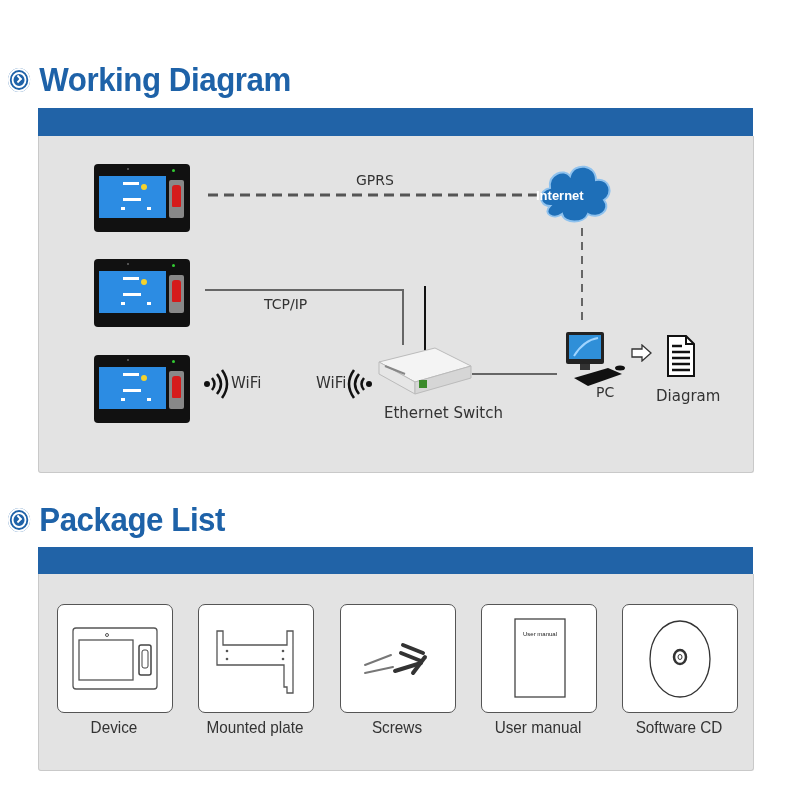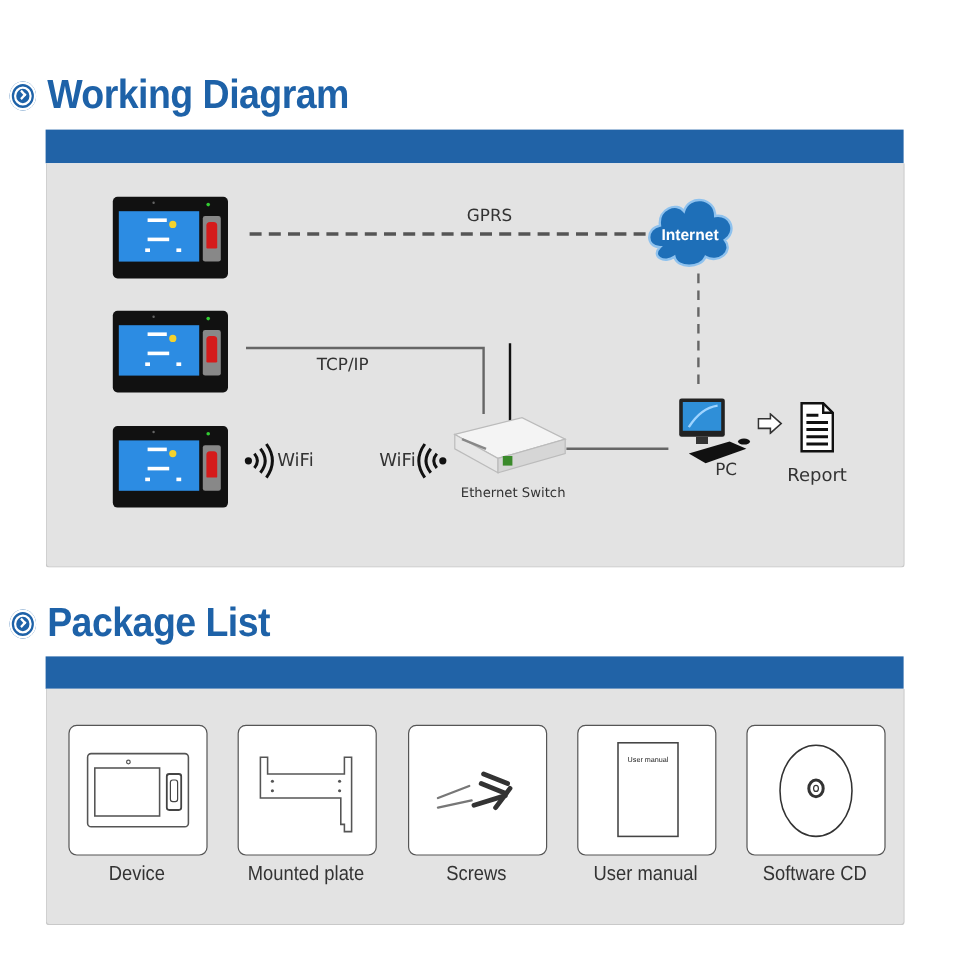--- a/index.html
+++ b/index.html
@@ -68,21 +68,21 @@
     <div class="led"></div>
   <div class="scr">
       <div class="t"></div>
       <div class="s"></div>
       <div class="b"></div>
       <div class="i"></div>
     </div>
   <div class="fp"></div>
 </div>
 
-<div class="lbl" style="left:356px;top:172px;margin-left:33px;">GPRS</div>
+<div class="lbl" style="left:356px;top:172px;">GPRS</div>
 <div class="lbl" style="left:264px;top:296px;">TCP/IP</div>
 
 <svg style="position:absolute;left:202px;top:368px;" width="28" height="32">
   <circle cx="5" cy="16" r="3" fill="#111"></circle>
   <path d="M10 10 Q15 16 10 22" stroke="#111" stroke-width="2.5" fill="none"></path>
   <path d="M15 6 Q23 16 15 26" stroke="#111" stroke-width="2.5" fill="none"></path>
   <path d="M20 2 Q30 16 20 30" stroke="#111" stroke-width="2.5" fill="none"></path>
 </svg>
 <div class="lbl" style="left:231px;top:374px;font-size:15px;">WiFi</div>
 
@@ -95,29 +95,29 @@
 </svg>
 
 <svg style="position:absolute;left:375px;top:284px;" width="100" height="120">
   <line x1="50" y1="2" x2="50" y2="70" stroke="#111" stroke-width="2"></line>
   <polygon points="4,78 60,64 96,82 40,98" fill="#f4f4f4" stroke="#bbb"></polygon>
   <polygon points="4,78 40,98 40,110 4,90" fill="#e6e6e6" stroke="#bbb"></polygon>
   <polygon points="40,98 96,82 96,94 40,110" fill="#d6d6d6" stroke="#bbb"></polygon>
   <rect x="44" y="96" width="8" height="8" fill="#3a8a2a"></rect>
   <line x1="10" y1="82" x2="30" y2="90" stroke="#888" stroke-width="2"></line>
 </svg>
-<div class="lbl" style="left:384px;top:404px;font-size:11px;">Ethernet Switch</div>
+<div class="lbl" style="left:384px;top:404px;font-size:15px;">Ethernet Switch</div>
 
 <div style="position:absolute;left:536px;top:160px;width:78px;height:66px;">
   <svg width="78" height="66" style="position:absolute;left:0;top:0;">
     <g fill="#1e6fb8" stroke="#8fc2ee" stroke-width="2">
       <path d="M14 46 C2 46 2 30 14 28 C12 14 28 8 34 16 C38 2 60 4 60 20 C74 18 78 34 68 40 C76 50 62 60 52 54 C48 64 28 64 26 54 C18 60 6 54 14 46 Z"></path>
     </g>
   </svg>
-  <div style="position:absolute;left:0;top:28px;width:78px;text-align:center;color:#fff;font-weight:bold;font-size:13px;">Internet</div>
+  <div style="position:absolute;left:0;top:28px;width:78px;text-align:left;color:#fff;font-weight:bold;font-size:13px;">Internet</div>
 </div>
 
 <svg style="position:absolute;left:560px;top:328px;" width="72" height="68">
   <rect x="6" y="4" width="38" height="32" fill="#222" rx="2"></rect>
   <rect x="9" y="7" width="32" height="24" fill="#2f8fd8"></rect>
   <path d="M14 28 Q24 12 38 10" stroke="#9fd4ff" stroke-width="2" fill="none"></path>
   <rect x="20" y="36" width="10" height="6" fill="#333"></rect>
   <polygon points="14,50 48,40 62,46 28,58" fill="#111"></polygon>
   <ellipse cx="60" cy="40" rx="5" ry="2.5" fill="#111"></ellipse>
 </svg>
@@ -131,21 +131,21 @@
   <path d="M2 2 L20 2 L28 10 L28 42 L2 42 Z" fill="#fff" stroke="#111" stroke-width="2"></path>
   <path d="M20 2 L20 10 L28 10" fill="none" stroke="#111" stroke-width="2"></path>
   <g stroke="#111" stroke-width="2.5">
       <line x1="6" y1="12" x2="16" y2="12"></line>
       <line x1="6" y1="18" x2="24" y2="18"></line>
       <line x1="6" y1="24" x2="24" y2="24"></line>
       <line x1="6" y1="30" x2="24" y2="30"></line>
       <line x1="6" y1="36" x2="24" y2="36"></line>
     </g>
 </svg>
-<div class="lbl" style="left:656px;top:387px;font-size:15px;">Report</div>
+<div class="lbl" style="left:656px;top:387px;font-size:15px;">Diagram</div>
 
 <div class="section-title" style="top:500px;">
   <span class="chev"></span>
   <span>Package List</span>
 </div>
 <div class="band" style="top:547px;height:27px;"></div>
 <div class="panel" style="top:574px;height:196px;"></div>
 
 <div class="card" style="left:57px;">
   <svg width="114" height="107">

